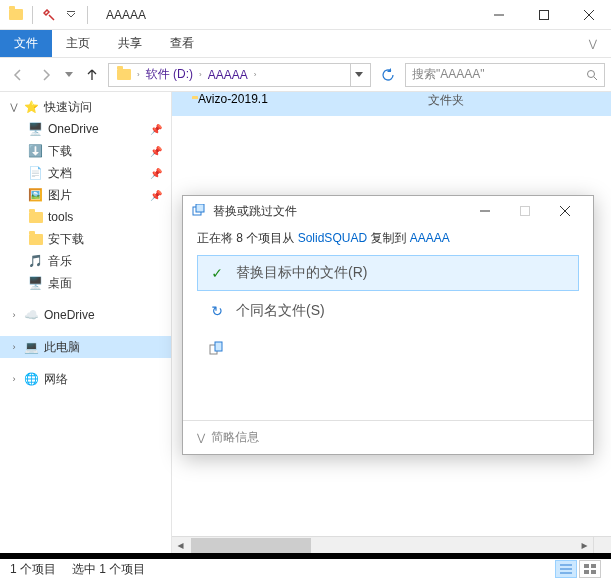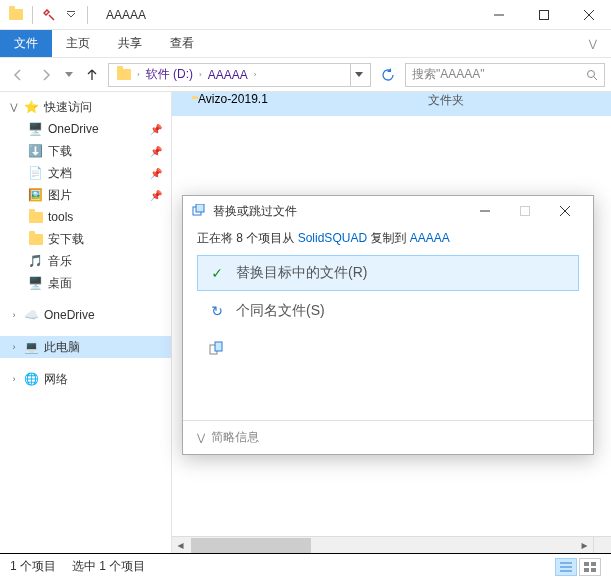--- a/index.html
+++ b/index.html
@@ -43,21 +43,21 @@
 .col-name { width: 256px; padding-left: 20px; }
 .col-date { width: 116px; }
 .col-type { width: 56px; }
 .file-list { flex: 1; }
 .file-row { display: flex; align-items: flex-start; height: 24px; }
 .file-row.sel { background: #cce8ff; }
 .file-row .fname { display: flex; align-items: center; gap: 6px; padding-left: 20px; width: 256px; }
 .file-row .fdate { width: 116px; color: #555; }
 .file-row .ftype { color: #555; }
 
-.statusbar { height: 26px; border-top: 1px solid #000000; display: flex; align-items: center; padding: 0 10px; gap: 16px; color: #333; }
+.statusbar { height: 26px; border-top: 6px solid #000000; display: flex; align-items: center; padding: 0 10px; gap: 16px; color: #333; }
 .statusbar .spacer { flex: 1; }
 .view-toggles { display: flex; gap: 2px; }
 .view-tog { width: 22px; height: 18px; border: 1px solid #ccc; display: flex; align-items: center; justify-content: center; }
 .view-tog.active { background: #cce8ff; border-color: #99d1ff; }
 
 
 .dialog { position: absolute; left: 182px; top: 195px; width: 412px; height: 260px; background: #fff; border: 1px solid #aaa; box-shadow: 0 4px 20px rgba(0,0,0,0.25); display: flex; flex-direction: column; }
 .dlg-title { height: 30px; display: flex; align-items: center; padding: 0 8px; font-size: 12px; color: #333; }
 .dlg-ico { width: 16px; height: 16px; margin-right: 6px; display: flex; align-items: center; justify-content: center; color: #2b7cd3; }
 .dlg-wins { margin-left: auto; display: flex; }

